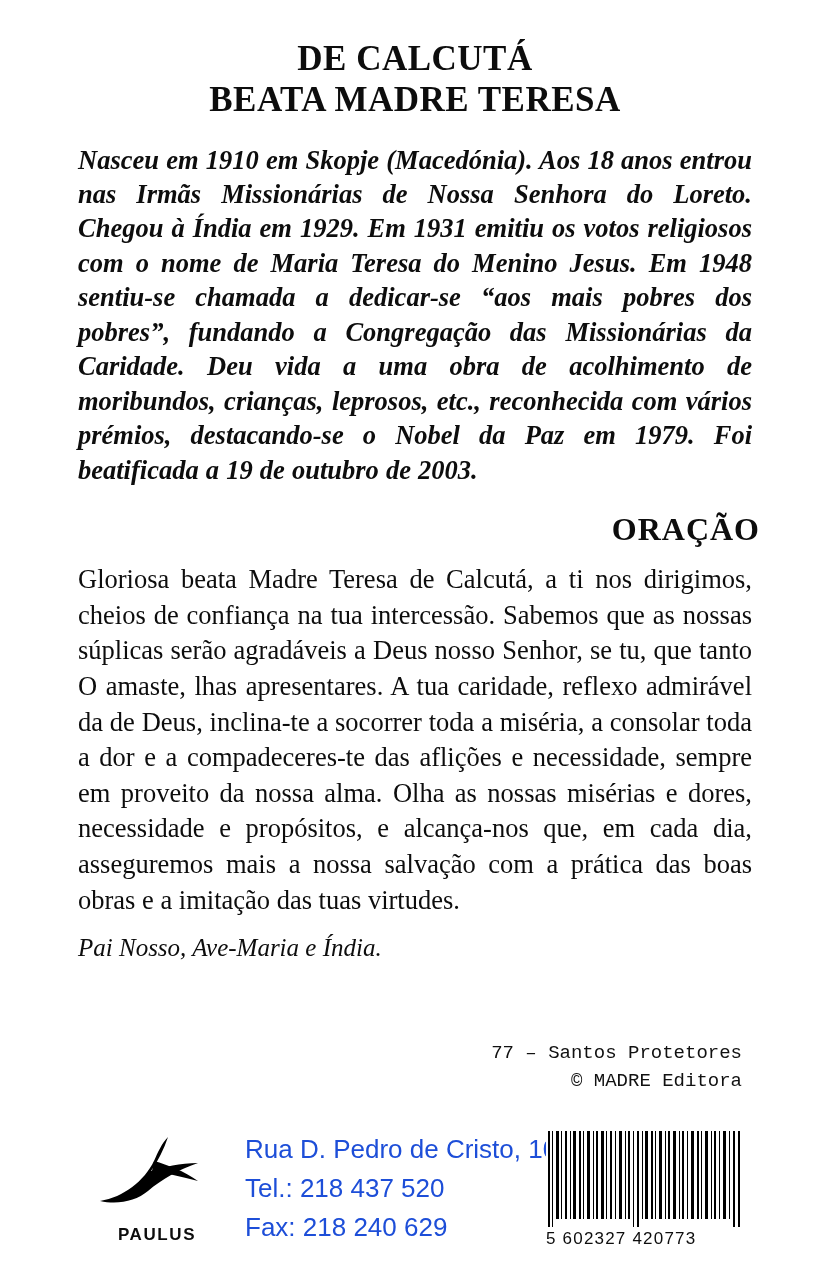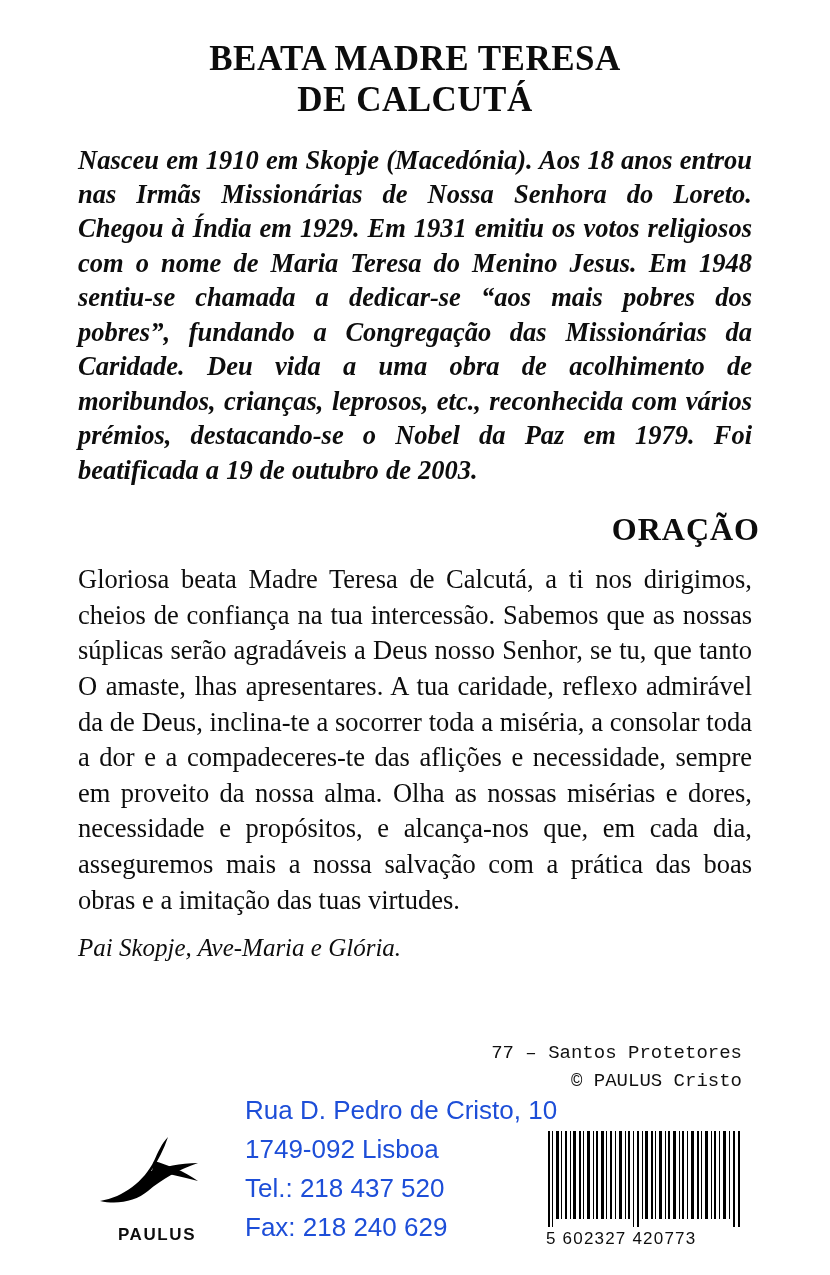--- a/index.html
+++ b/index.html
@@ -143,50 +143,49 @@
     margin-top: 2px;
     white-space: nowrap;
   }
 </style>
 </head>
 <body>
 
 <div class="page">
 
   <div class="title-block">
+    <div class="title-line">DE CALCUTÁ</div>
     <div class="title-line">BEATA MADRE TERESA</div>
-    <div class="title-line">DE CALCUTÁ</div>
   </div>
 
   <div class="bio">Nasceu em 1910 em Skopje (Macedónia). Aos 18 anos entrou nas Irmãs Missionárias de Nossa Senhora do Loreto. Chegou à Índia em 1929. Em 1931 emitiu os votos religiosos com o nome de Maria Teresa do Menino Jesus. Em 1948 sentiu-se chamada a dedicar-se “aos mais pobres dos pobres”, fundando a Congregação das Missionárias da Caridade. Deu vida a uma obra de acolhimento de moribundos, crianças, leprosos, etc., reconhecida com vários prémios, destacando-se o Nobel da Paz em 1979. Foi beatificada a 19 de outubro de 2003.</div>
 
   <div class="prayer-heading">ORAÇÃO</div>
 
   <div class="prayer">Gloriosa beata Madre Teresa de Calcutá, a ti nos dirigimos, cheios de confiança na tua intercessão. Sabemos que as nossas súplicas serão agradáveis a Deus nosso Senhor, se tu, que tanto O amaste, lhas apresentares. A tua caridade, reflexo admirável da de Deus, inclina-te a socorrer toda a miséria, a consolar toda a dor e a compadeceres-te das aflições e necessidade, sempre em proveito da nossa alma. Olha as nossas misérias e dores, necessidade e propósitos, e alcança-nos que, em cada dia, asseguremos mais a nossa salvação com a prática das boas obras e a imitação das tuas virtudes.</div>
 
-  <div class="closing">Pai Skopje, Ave-Maria e Glória.</div>
+  <div class="closing">Pai Nosso, Ave-Maria e Índia.</div>
 
   <div class="footer">
 
     <div class="series-info">
       <div>77 – Santos Protetores</div>
-      <div>© PAULUS Cristo</div>
+      <div>© MADRE Editora</div>
     </div>
 
     <div class="logo-block">
       <svg class="logo-mark" viewBox="0 0 126 78" aria-hidden="true">
         <path d="M6 70 C30 66, 50 50, 60 30 C64 21, 68 12, 74 6 C70 18, 64 30, 57 40 C70 36, 86 32, 104 32 C86 38, 68 48, 54 60 C42 70, 24 74, 6 70 Z" fill="#000000"></path>
         <path d="M60 30 C74 34, 90 40, 104 50 C88 46, 72 42, 58 40 Z" fill="#000000"></path>
       </svg>
       <div class="logo-word">PAULUS</div>
     </div>
 
     <div class="address-block">
       <div>Rua D. Pedro de Cristo, 10</div>
-      <div>1749-092 Lisboa</div>
       <div>Tel.: 218 437 520</div>
       <div>Fax: 218 240 629</div>
     </div>
 
     <div class="barcode-block">
       <svg class="barcode-bars" viewBox="0 0 196 96" preserveAspectRatio="none" aria-hidden="true">
         <rect x="0" y="0" width="196" height="96" fill="#ffffff"></rect>
         <g fill="#000000">
           <rect x="2" y="0" width="2" height="96"></rect>
           <rect x="6" y="0" width="1" height="96"></rect>

